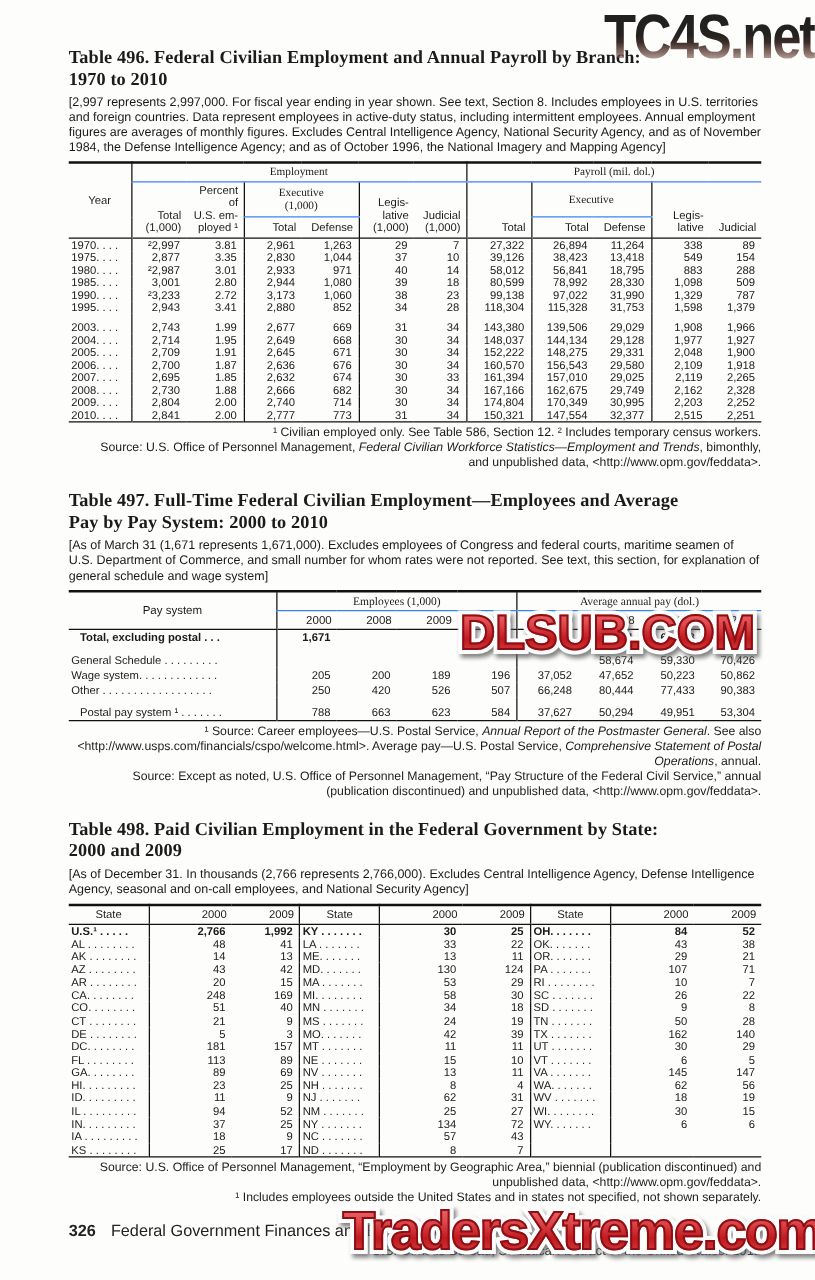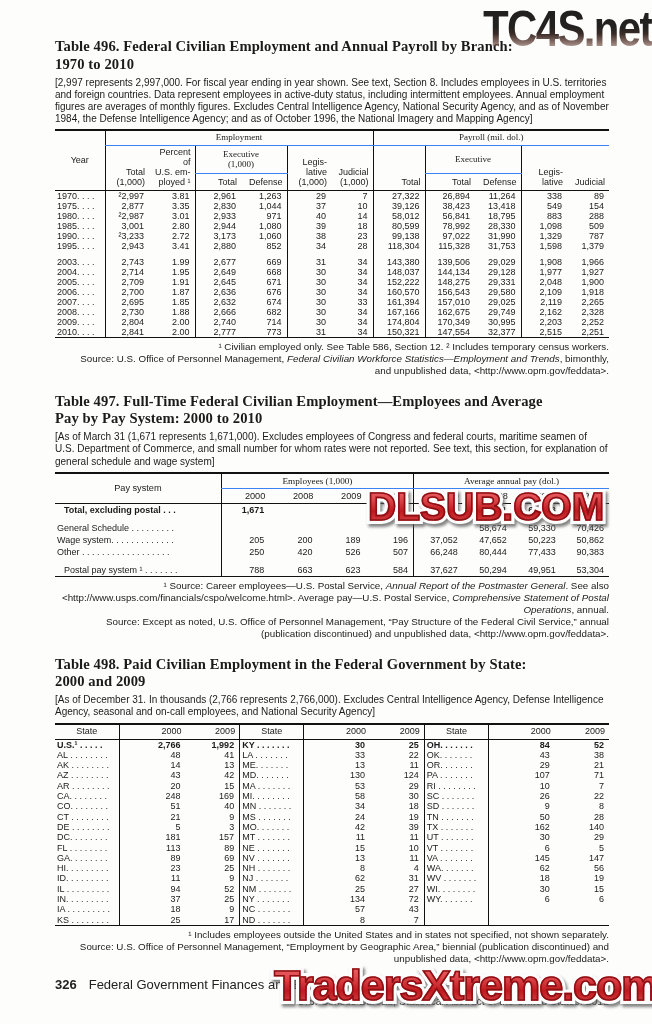--- a/index.html
+++ b/index.html
@@ -655,22 +655,22 @@
             <td class="num bl">8</td>
             <td class="num">7</td>
             <td class="stub bl"></td>
             <td class="num bl"></td>
             <td class="num"></td>
           </tr>
         </tbody>
     </table>
 
     <div class="footnote">
+      <p>Source: U.S. Office of Personnel Management, “Employment by Geographic Area,” biennial (publication discontinued) and unpublished  data, &lt;http://www.opm.gov/feddata&gt;.</p>
       <p>¹ Includes employees outside the United States and in states not specified, not shown separately.</p>
-      <p>Source: U.S. Office of Personnel Management, “Employment by Geographic Area,” biennial (publication discontinued) and unpublished  data, &lt;http://www.opm.gov/feddata&gt;.</p>
     </div>
 
     <div class="page-footer">
       <div class="pf-left">
         <span class="pgnum">326</span><span>Federal Government Finances and Employment</span>
       </div>
       <div class="pf-credit">U.S. Census Bureau, Statistical Abstract of the United States: 2012</div>
     </div>
   </div>
 

